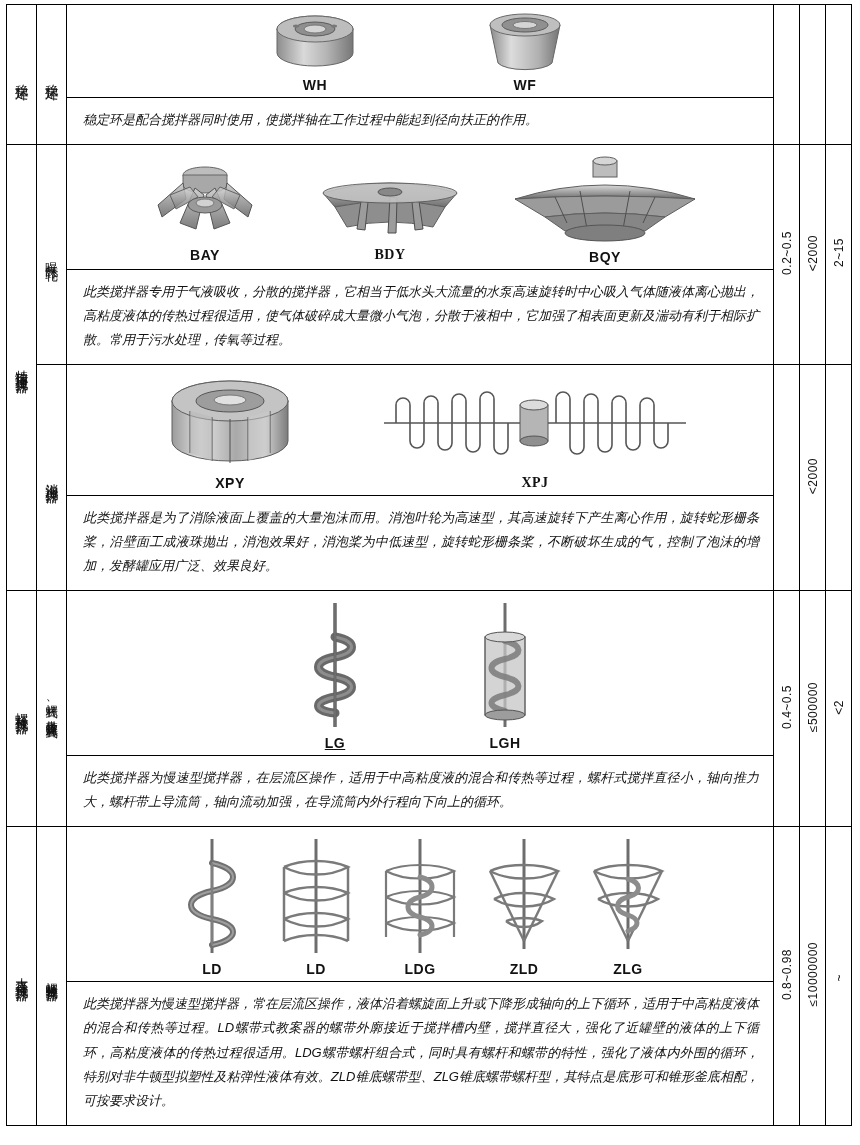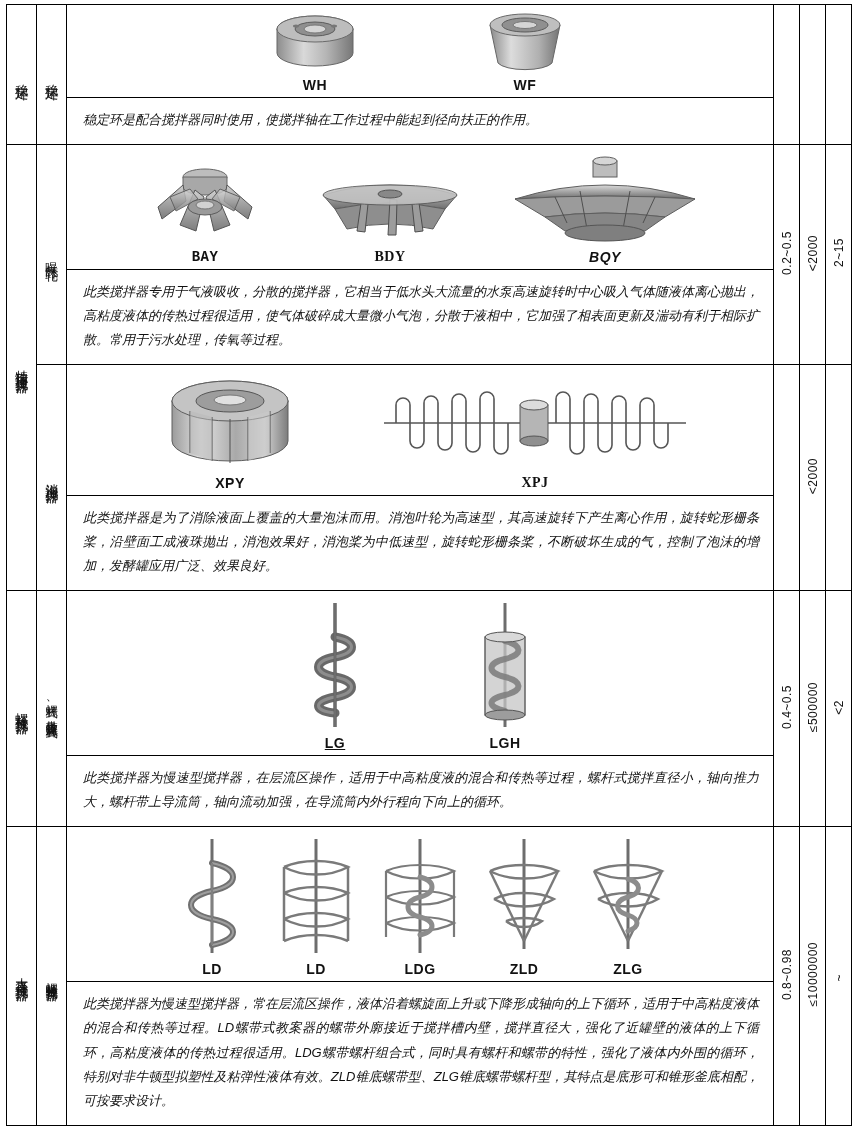--- a/index.html
+++ b/index.html
@@ -72,21 +72,21 @@
   .desc {
     padding: 10px 14px 12px 16px;
     font-size: 13px;
     line-height: 1.85;
     text-align: justify;
     font-style: italic;
   }
   .figs {
     display: flex;
     justify-content: center;
-    align-items: flex-end;
+    align-items: center;
     gap: 0px;
   }
   .fig {
     text-align: center;
   }
   .fig .caption {
     font-size: 14px;
     font-weight: bold;
     margin-top: 4px;
     letter-spacing: 0.5px;
@@ -183,21 +183,21 @@
   <tr>
     <td class="vcell" rowspan="2">
       <span class="vtext">特殊用途搅拌器</span>
     </td>
     <td class="vcell">
       <span class="vtext">曝气叶轮</span>
     </td>
     <td class="content">
       <div class="imgrow" style="padding-top:8px;">
         <div class="figs">
-          <div class="fig" style="width:170px;font-family:Liberation Mono, monospace;">
+          <div class="fig" style="width:170px;">
             <div class="art">
               <svg width="130" height="88" viewBox="0 0 130 88">
                 <defs>
                   <linearGradient id="g3" x1="0" y1="0" x2="0" y2="1">
                     <stop offset="0" stop-color="#cfcfcf"></stop>
                           <stop offset="1" stop-color="#7d7d7d"></stop>
                   </linearGradient>
                 </defs>
                 <ellipse cx="65" cy="20" rx="22" ry="8" fill="#bdbdbd" stroke="#666"></ellipse>
                 <path d="M43 20 L43 30 A22 8 0 0 0 87 30 L87 20 Z" fill="#a8a8a8" stroke="#666"></path>
@@ -230,21 +230,21 @@
                   <path d="M56 46 L52 74 L60 75 L63 47 Z"></path>
                   <path d="M85 42 L83 78 L91 78 L92 43 Z"></path>
                   <path d="M114 46 L118 74 L110 75 L107 47 Z"></path>
                 </g>
                 <ellipse cx="85" cy="38" rx="67" ry="10" fill="#c2c2c2" stroke="#5e5e5e" opacity="0.9"></ellipse>
                 <ellipse cx="85" cy="37" rx="12" ry="4" fill="#888" stroke="#555"></ellipse>
               </svg>
             </div>
             <div class="caption">BDY</div>
           </div>
-          <div class="fig" style="width:230px;font-style:italic;">
+          <div class="fig" style="width:230px;">
             <div class="art">
               <svg width="200" height="92" viewBox="0 0 200 92">
                 <defs>
                   <linearGradient id="g5" x1="0" y1="0" x2="0" y2="1">
                     <stop offset="0" stop-color="#dadada"></stop>
                           <stop offset="1" stop-color="#6b6b6b"></stop>
                   </linearGradient>
                 </defs>
                 <rect x="88" y="8" width="24" height="16" fill="#bdbdbd" stroke="#5e5e5e"></rect>
                 <ellipse cx="100" cy="8" rx="12" ry="4" fill="#d6d6d6" stroke="#5e5e5e"></ellipse>

